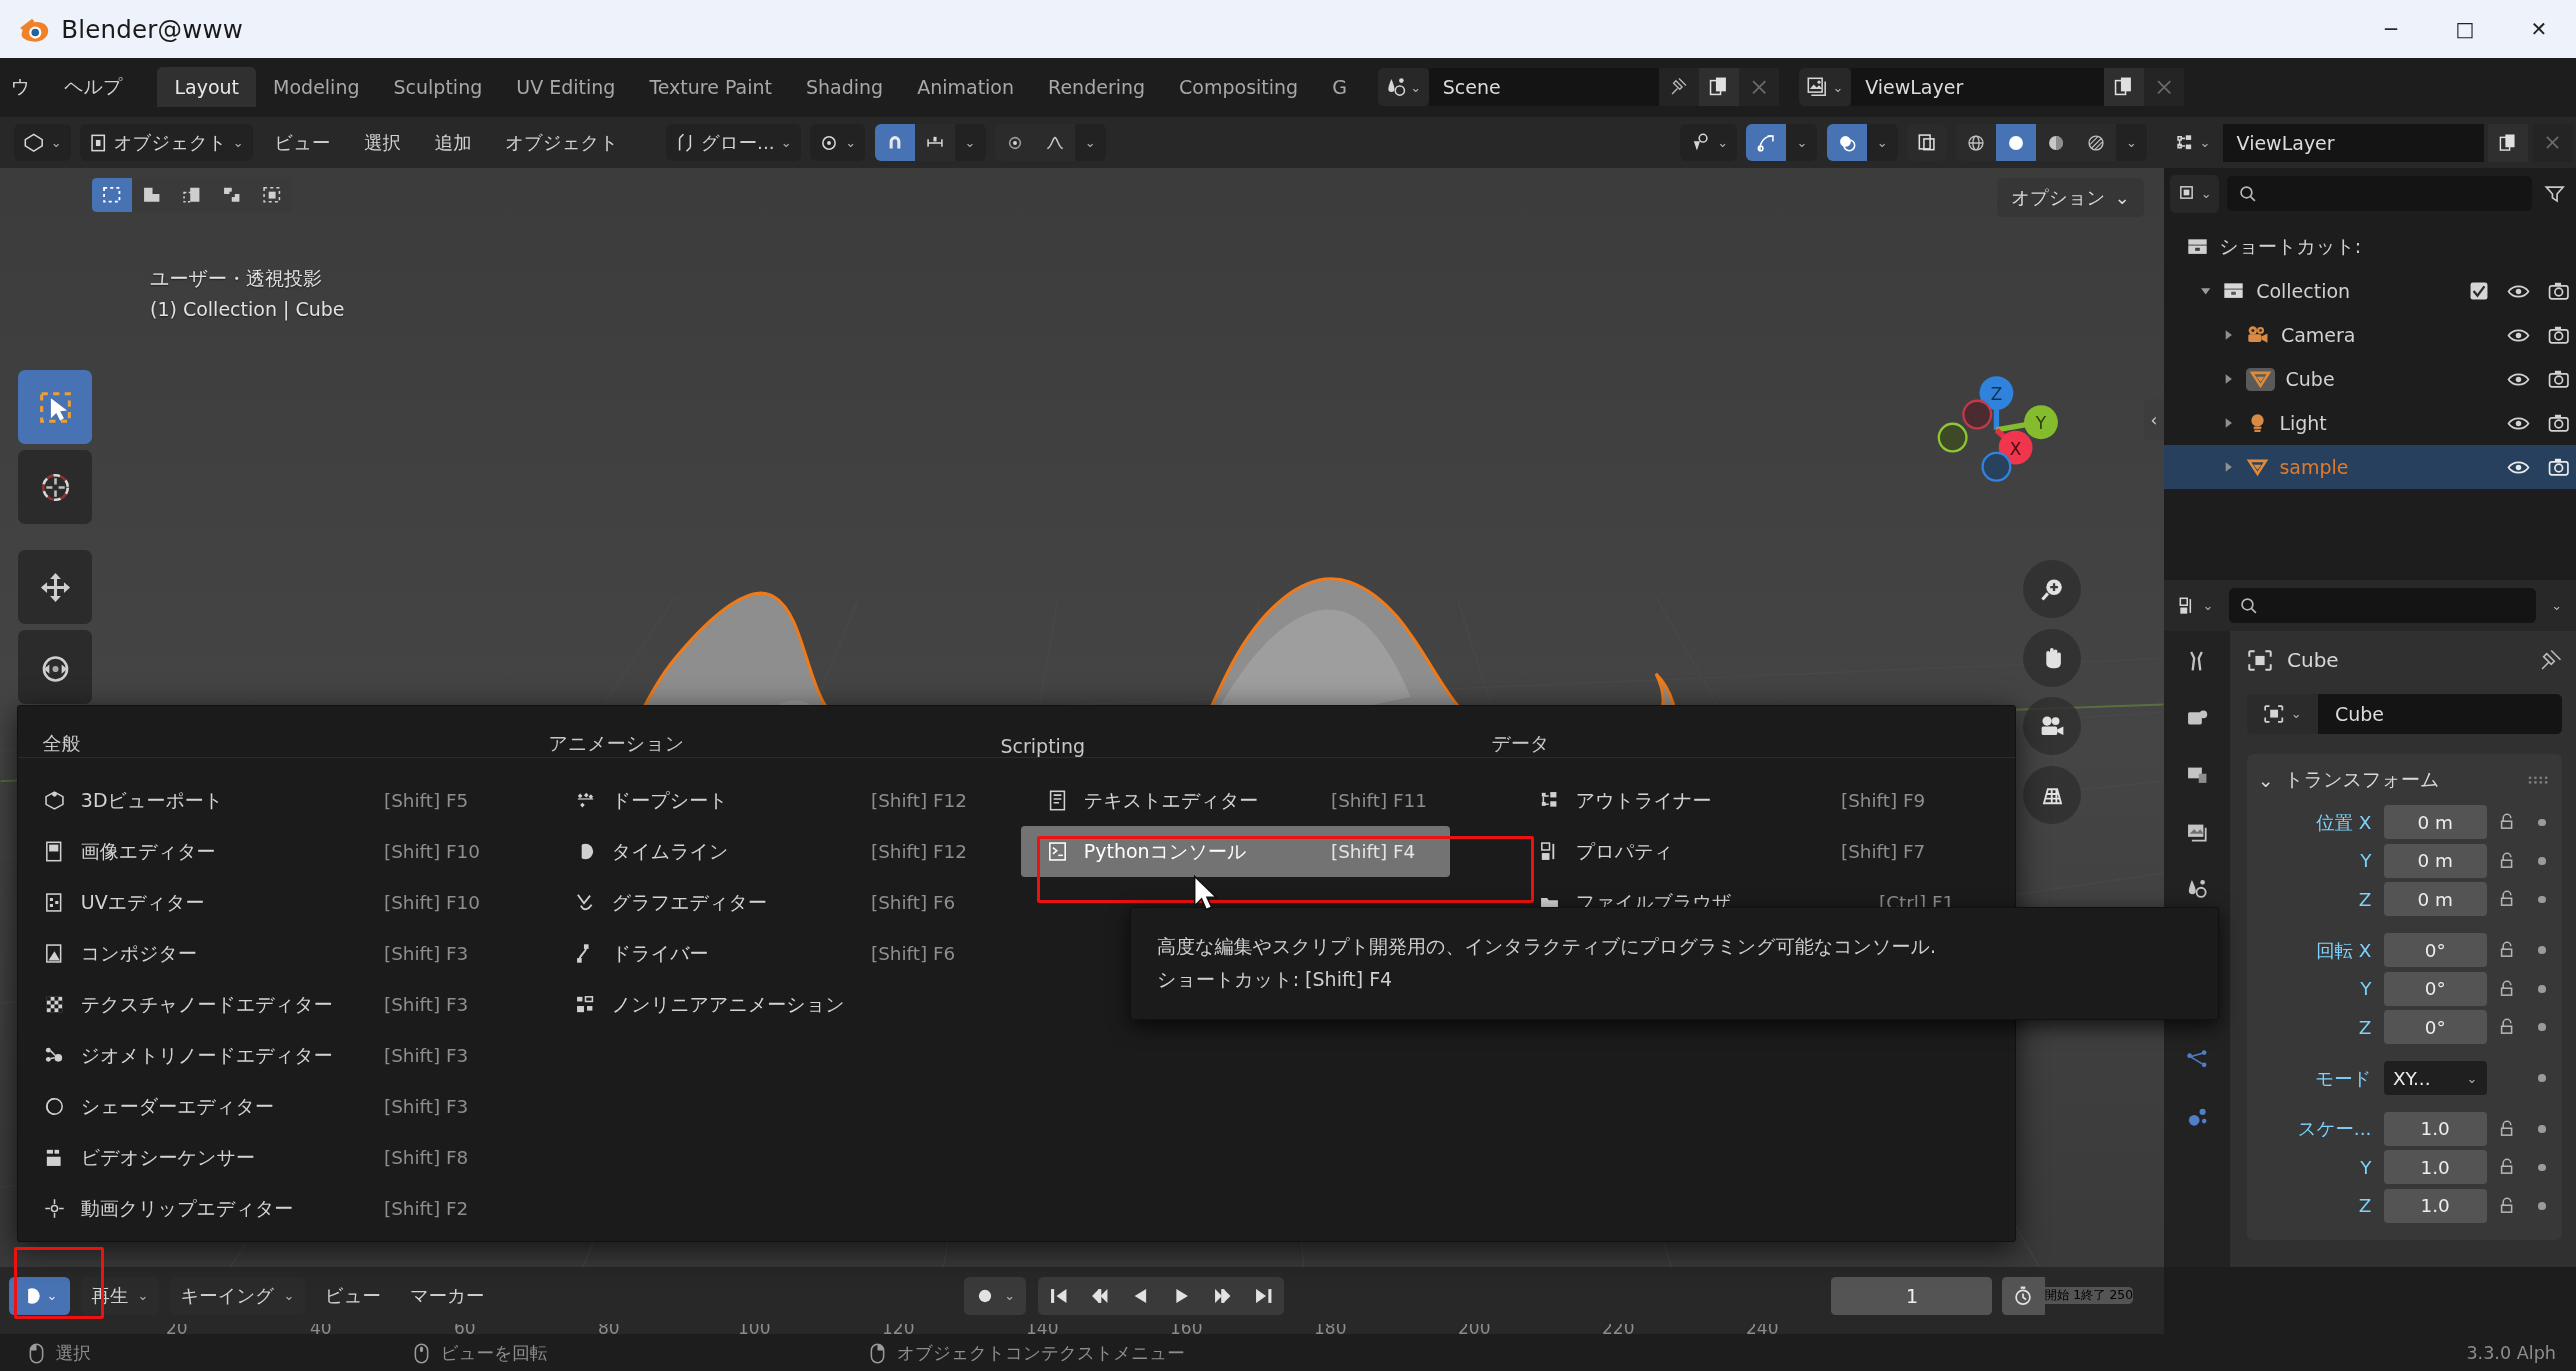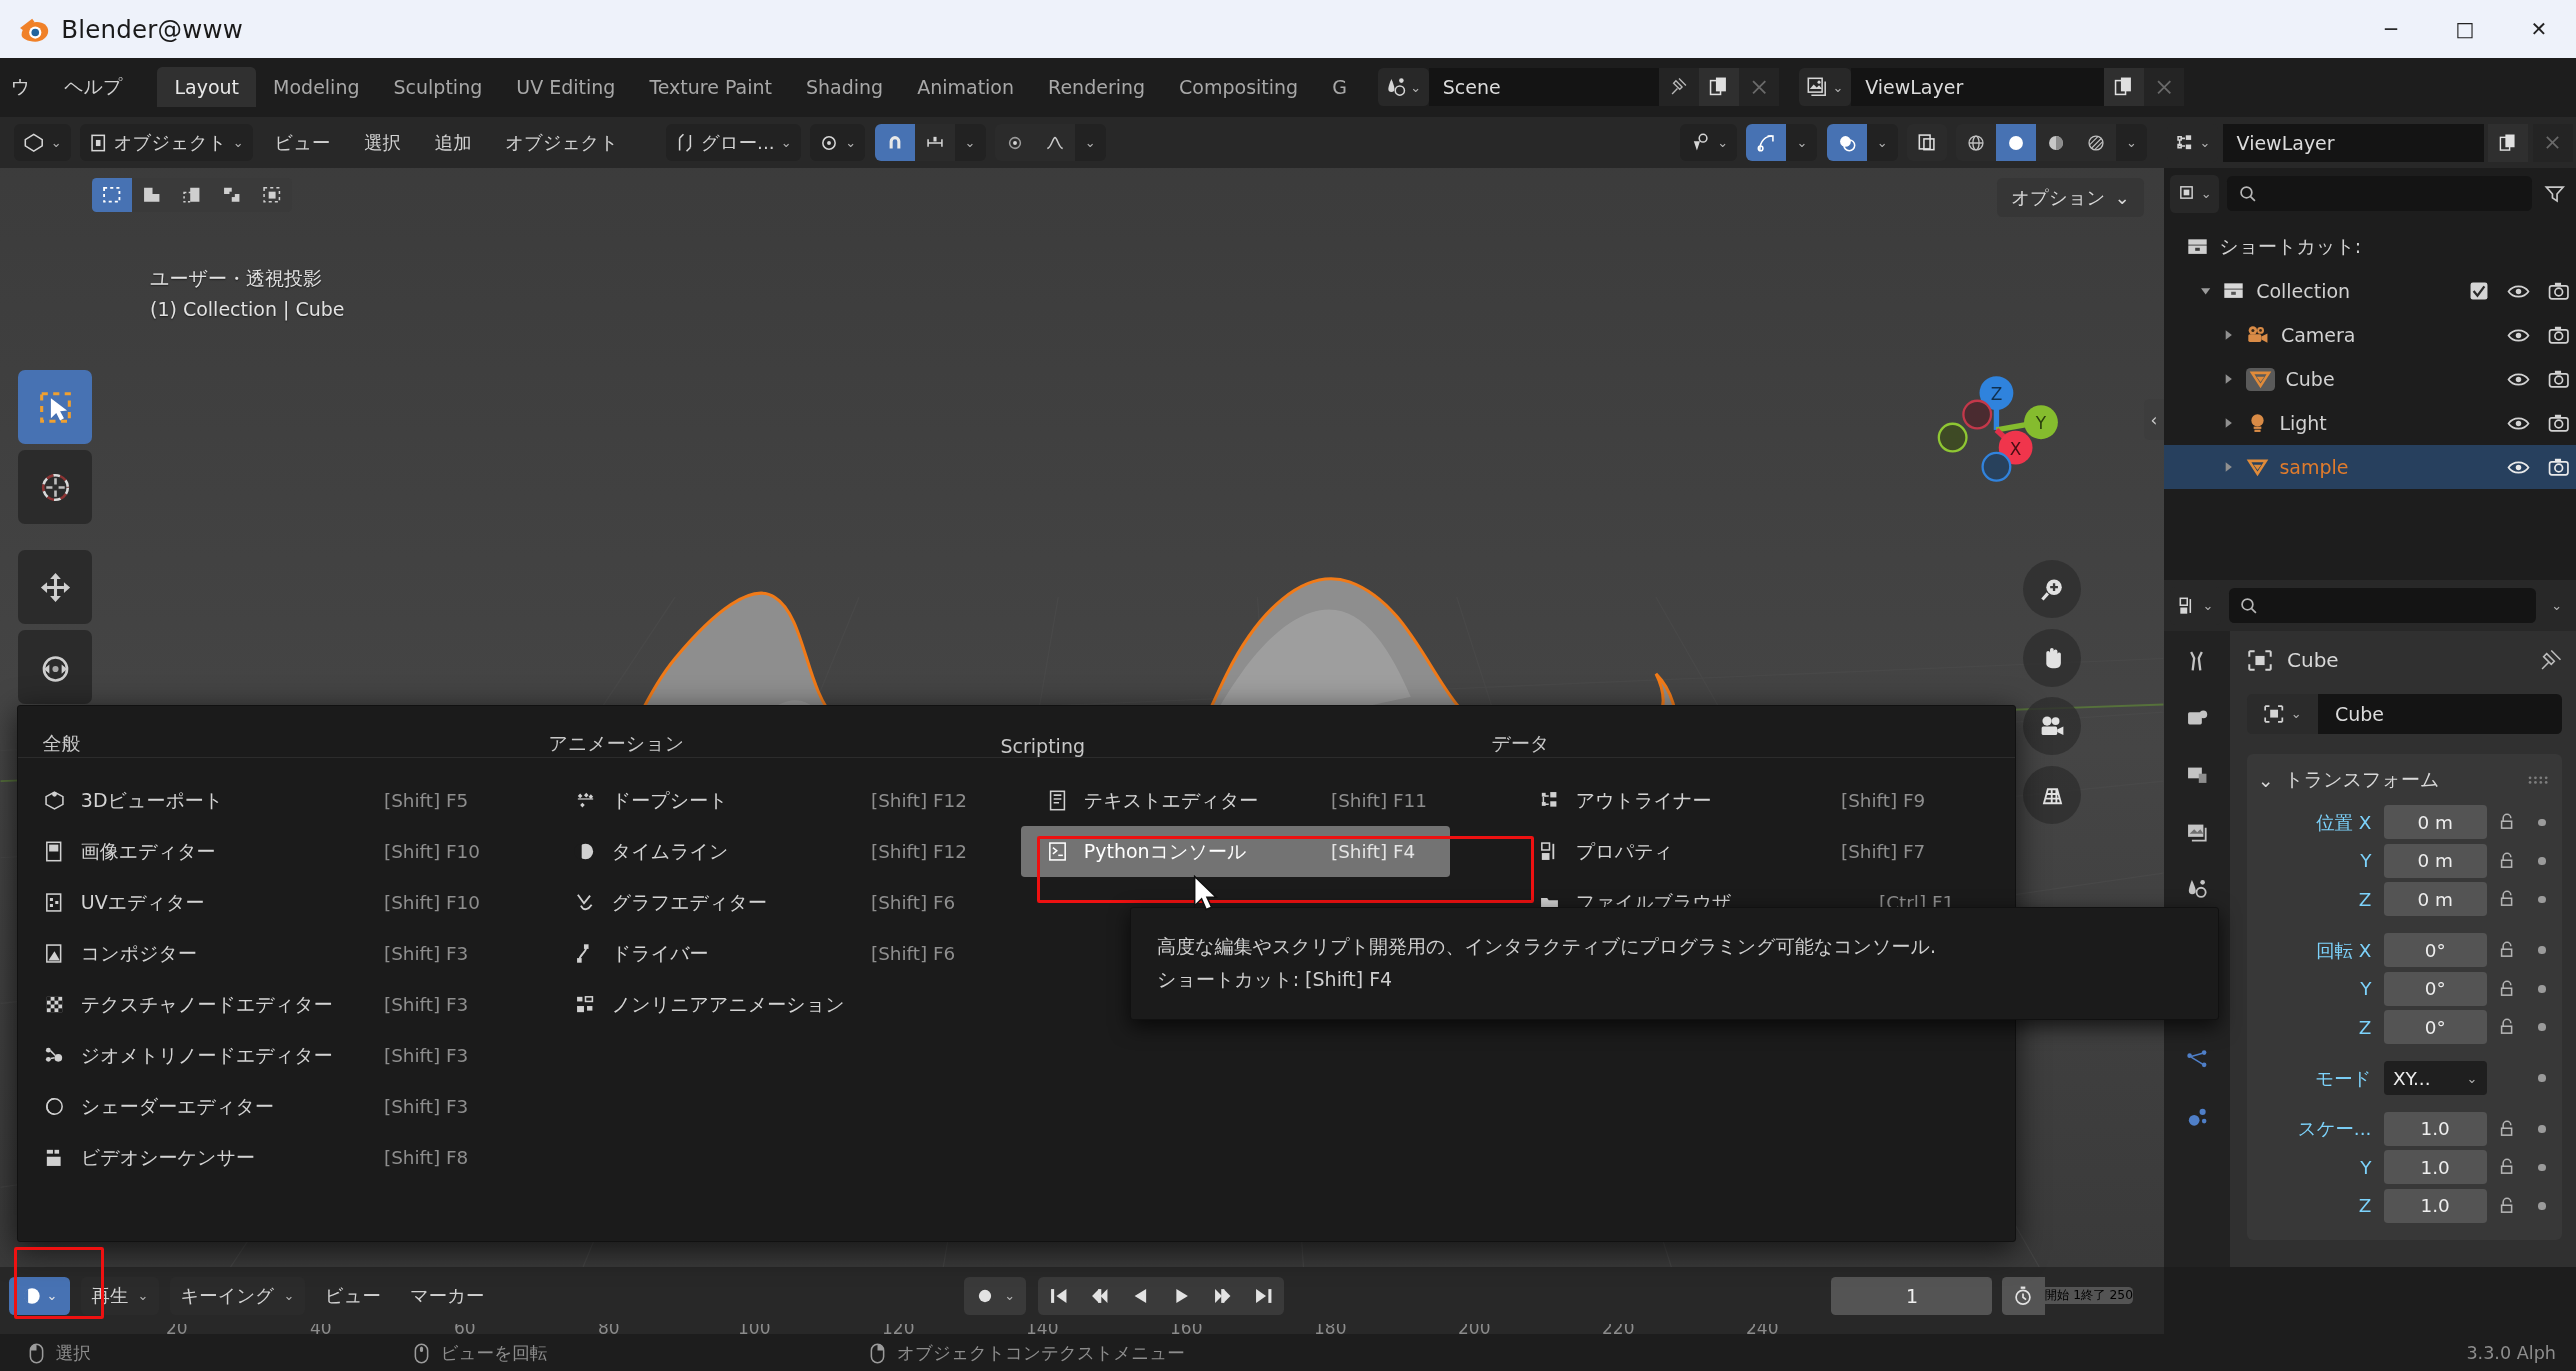--- a/index.html
+++ b/index.html
@@ -1260,20 +1260,28 @@
       </div>
       <div class="pop-item">
         <svg width="23" height="23" viewBox="0 0 30 30">
             <rect x="5" y="5" width="8" height="5" fill="#d0d0d0"></rect>
             <rect x="15" y="5" width="6" height="5" fill="#d0d0d0"></rect>
             <rect x="5" y="14" width="18" height="12" fill="#d0d0d0"></rect>
           </svg>
         <span class="pop-lbl">ビデオシーケンサー</span>
         <span class="pop-key" style="left:366px;">[Shift] F8</span>
       </div>
+      <div class="pop-item">
+        <svg width="23" height="23" viewBox="0 0 30 30">
+            <circle cx="15" cy="15" r="4" fill="none" stroke="#d0d0d0" stroke-width="2"></circle>
+            <path d="M15 3 v6 M15 21 v6 M3 15 h6 M21 15 h6" stroke="#d0d0d0" stroke-width="2"></path>
+          </svg>
+        <span class="pop-lbl">動画クリップエディター</span>
+        <span class="pop-key" style="left:366px;">[Shift] F2</span>
+      </div>
     </div>
 
     <div class="pop-col" style="width:472px;">
       <div class="pop-item">
         <svg width="23" height="23" viewBox="0 0 30 30">
             <path d="M8 6 l3 3 -3 3 -3 -3z M16 5 l3 3 -3 3 -3 -3z M22 7 l3 3 -3 3 -3 -3z M11 18 l3 3 -3 3 -3 -3z" fill="#d0d0d0"></path>
             <path d="M5 13 h20" stroke="#d0d0d0" stroke-width="1.6"></path>
           </svg>
         <span class="pop-lbl">ドープシート</span>
         <span class="pop-key" style="left:322px;">[Shift] F12</span>

